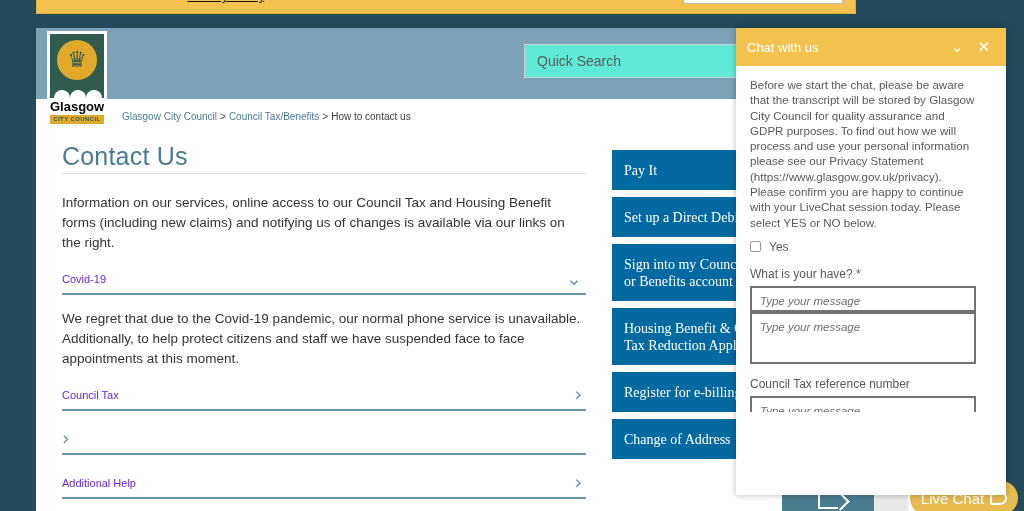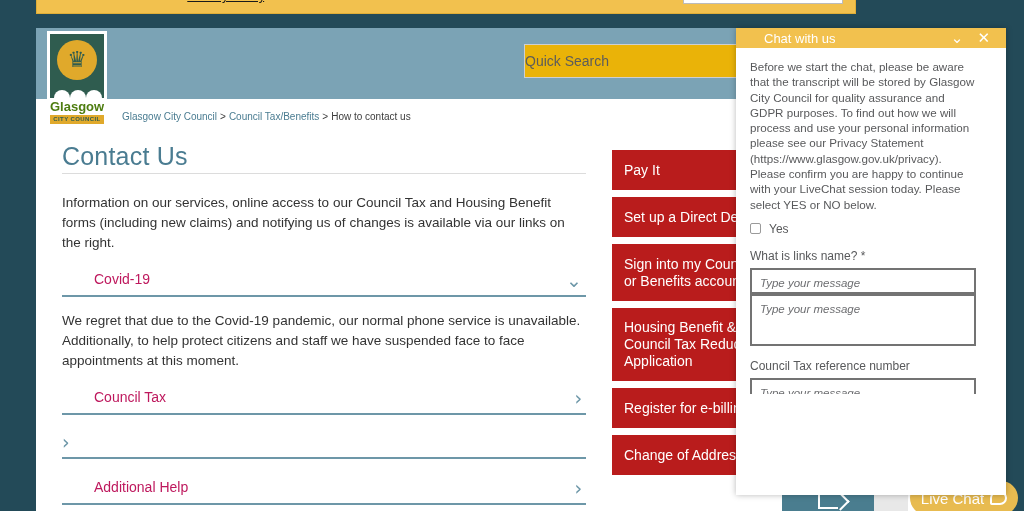--- a/index.html
+++ b/index.html
@@ -71,40 +71,40 @@
     width: 16px; height: 16px;
     border-radius: 50%;
     background: #ffffff;
   }
   #logo .shield .n1 { left: 4px; }
   #logo .shield .n2 { left: 20px; }
   #logo .shield .n3 { left: 36px; }
   #logo .word {
     width: 54px; text-align: left;
     font-size: 13px; font-weight: bold;
-    color: #4d7c0f;
+    color: #000000;
     line-height: 16px;
     padding-top: 1px;
   }
   #logo .band {
     width: 54px; background: #e0a92b;
     text-align: center;
     font-size: 6px; font-weight: bold;
     letter-spacing: 0.4px;
     color: #2f5c4f;
     line-height: 9px;
   }
   #quick-search {
     position: absolute; right: 194px; top: 16px;
     width: 270px; height: 34px;
-    background: #eab308;
+    background: #5eead4;
     border: 1px solid #cfcfcf;
     font-size: 14px;
     color: #5c5c5c;
-    padding: 0 0;
+    padding: 0 12px;
     line-height: 32px;
   }
 
   
   #breadcrumb {
     padding: 12px 0 0 86px;
     font-size: 10px;
     color: #3d3d3d;
   }
   #breadcrumb a { color: #4a7c91; text-decoration: none; }
@@ -144,64 +144,64 @@
   .accordion-head {
     border-bottom: 2px solid #6d97a8;
     padding: 0 4px 8px 0;
     margin-bottom: 14px;
     display: flex;
     align-items: flex-end;
     justify-content: space-between;
     cursor: pointer;
   }
   .accordion-head .ah-label {
-    font-size: 14px;
-    color: #be185d;
-    margin-left: 32px;
+    font-size: 11px;
+    color: #6d28d9;
   }
   .accordion-head .chev {
     color: #6d97a8;
     font-size: 19px;
     line-height: 14px;
     font-family: "DejaVu Sans", sans-serif;
   }
   .accordion-spacer { height: 6px; }
 
   
   .side-btn {
-    background: #b91c1c;
+    background: #0369a1;
     color: #ffffff;
     font-size: 14px;
     line-height: 17px;
     padding: 11px 12px;
     margin-bottom: 7px;
     min-height: 40px;
     display: flex;
     align-items: center;
     cursor: pointer;
+    font-family: Liberation Serif, serif;
   }
   .side-btn.tall { min-height: 57px; }
 
   
   #chat-widget {
     position: absolute;
     left: 736px; top: 28px;
     width: 270px; height: 467px;
     background: #ffffff;
     box-shadow: 0 0 6px rgba(0,0,0,0.28);
     overflow: hidden;
     z-index: 40;
   }
   #chat-header {
-    height: 20px;
+    height: 38px;
     background: #f2c14e;
     color: #ffffff;
     display: flex;
     align-items: center;
-    padding: 0 9px 0 28px;
+    padding: 0 9px 0 11px;
   }
   #chat-title { font-size: 13px; flex: 1; }
   #chat-header .hbtn {
     color: #ffffff;
     font-size: 15px;
     padding: 0 7px;
     cursor: pointer;
     font-family: "DejaVu Sans", sans-serif;
   }
   #chat-body {
@@ -396,21 +396,21 @@
 
   <div id="chat-body">
 
     <div id="chat-intro">Before we start the chat, please be aware that the transcript will be stored by Glasgow City Council for quality assurance and GDPR purposes. To find out how we will process and use your personal information please see our Privacy Statement (https://www.glasgow.gov.uk/privacy). Please confirm you are happy to continue with your LiveChat session today. Please select YES or NO below.</div>
 
     <div class="chk-row">
       <span class="chk-box"></span>
       <span class="chk-label">Yes</span>
     </div>
 
-    <div class="field-label">What is links name? *</div>
+    <div class="field-label">What is your have? *</div>
     <div class="field-input" placeholder="Type your message">Type your message</div>
 
     <div class="field-input big" placeholder="Type your message">Type your message</div>
 
     <div class="field-label">Council Tax reference number</div>
     <div class="field-input" placeholder="Type your message">Type your message</div>
 
 
   </div>
 </div>

